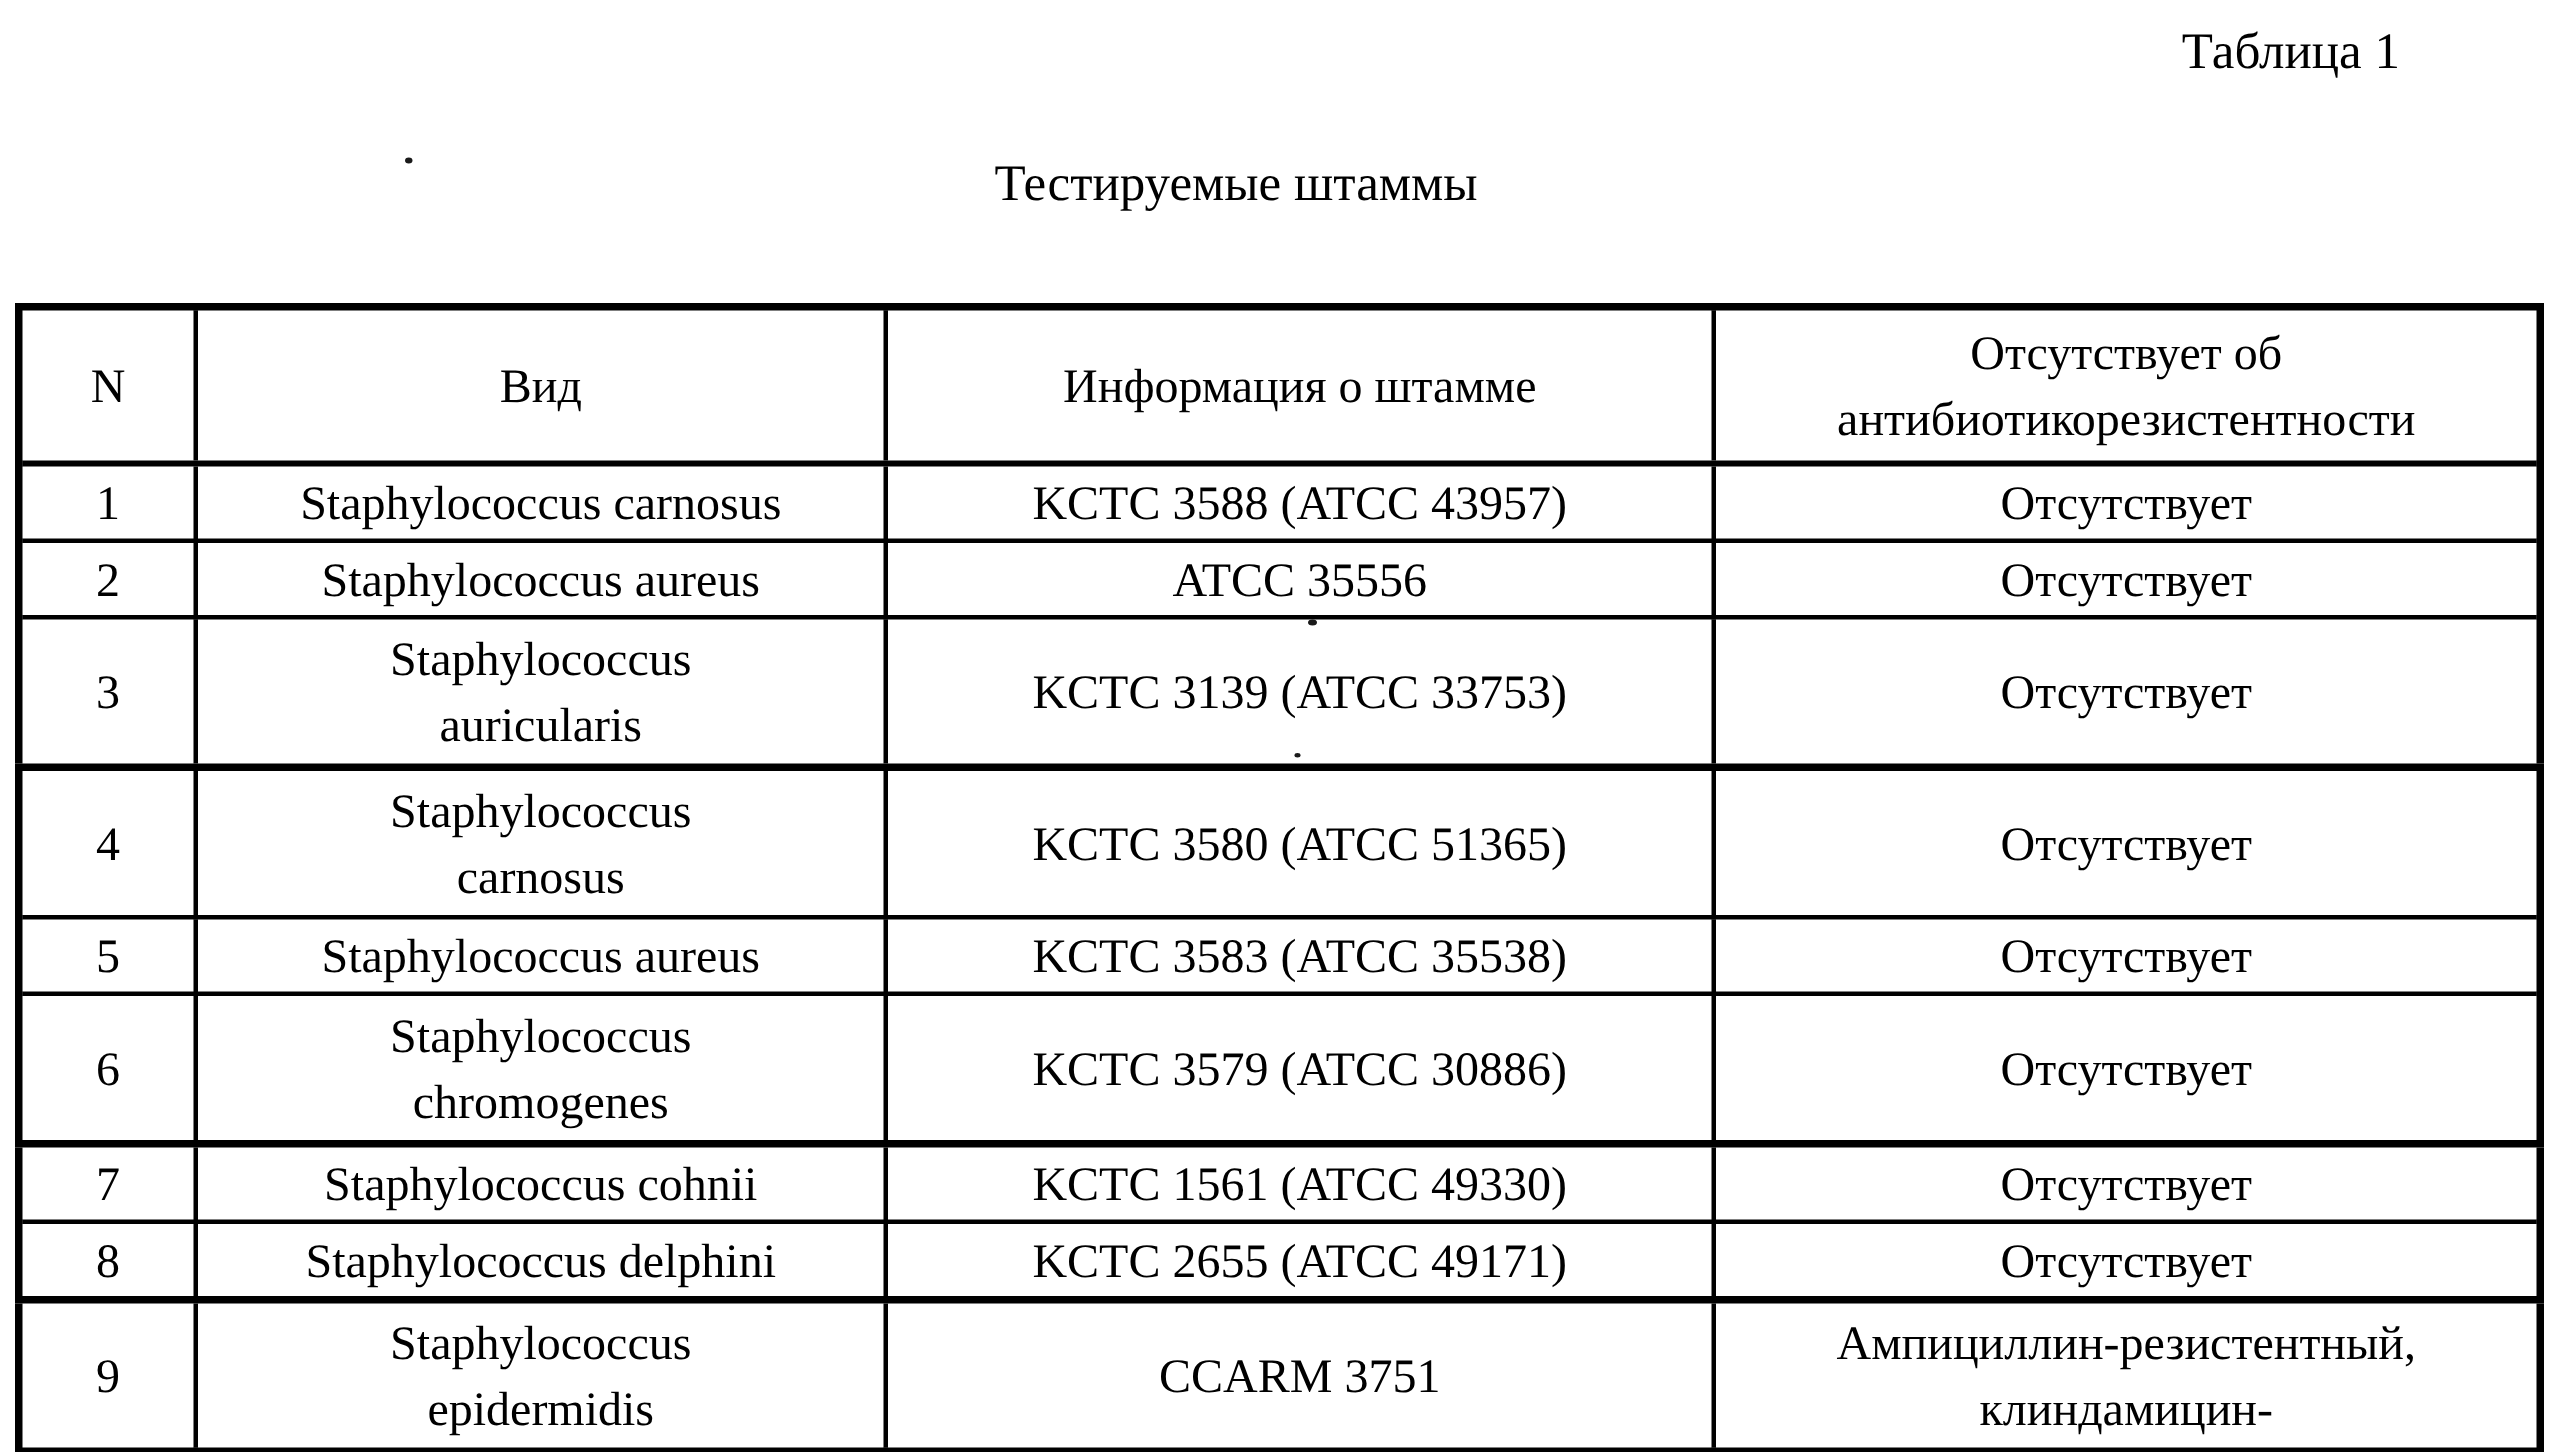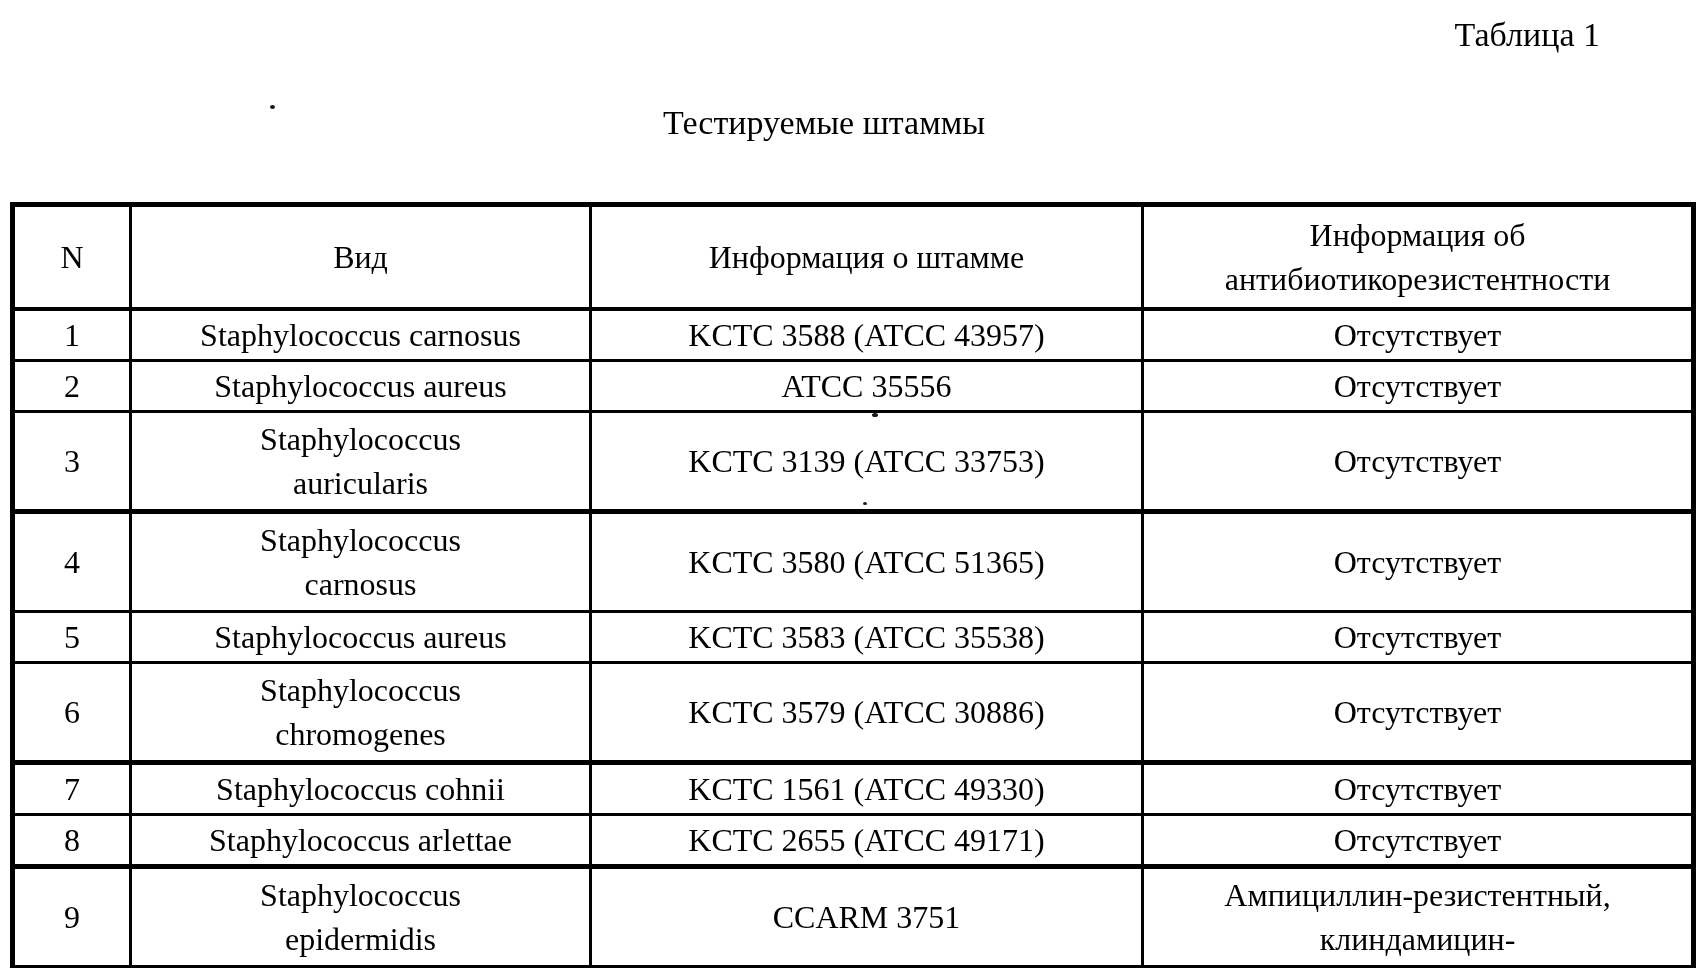--- a/index.html
+++ b/index.html
@@ -95,21 +95,21 @@
     <col class="c-n">
       <col class="c-sp">
       <col class="c-str">
       <col class="c-res">
   </colgroup>
   <thead>
     <tr>
       <th>N</th>
       <th>Вид</th>
       <th>Информация о штамме</th>
-      <th>Информация об
+      <th>Отсутствует об
 антибиотикорезистентности</th>
     </tr>
   </thead>
   <tbody>
     <tr class="row-single">
       <td>1</td>
       <td>Staphylococcus carnosus</td>
       <td>KCTC 3588 (ATCC 43957)</td>
       <td>Отсутствует</td>
     </tr>
@@ -147,21 +147,21 @@
       <td>Отсутствует</td>
     </tr>
     <tr class="row-single">
       <td>7</td>
       <td>Staphylococcus cohnii</td>
       <td>KCTC 1561 (ATCC 49330)</td>
       <td>Отсутствует</td>
     </tr>
     <tr class="row-single row-thick-bottom">
       <td>8</td>
-      <td>Staphylococcus arlettae</td>
+      <td>Staphylococcus delphini</td>
       <td>KCTC 2655 (ATCC 49171)</td>
       <td>Отсутствует</td>
     </tr>
     <tr class="row-double">
       <td>9</td>
       <td>Staphylococcus
 epidermidis</td>
       <td>CCARM 3751</td>
       <td>Ампициллин-резистентный,
 клиндамицин-</td>

